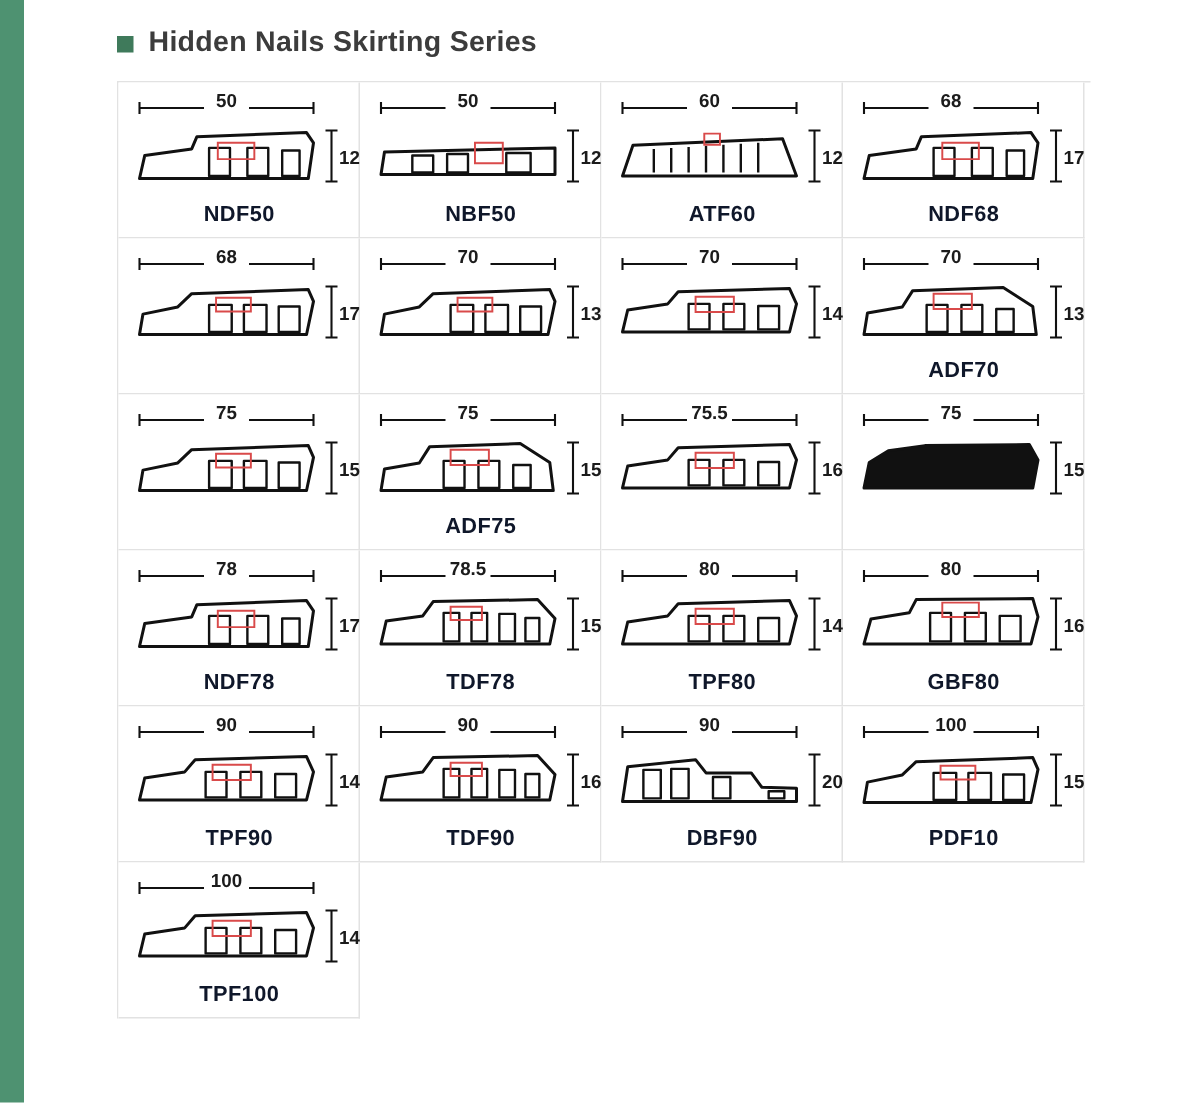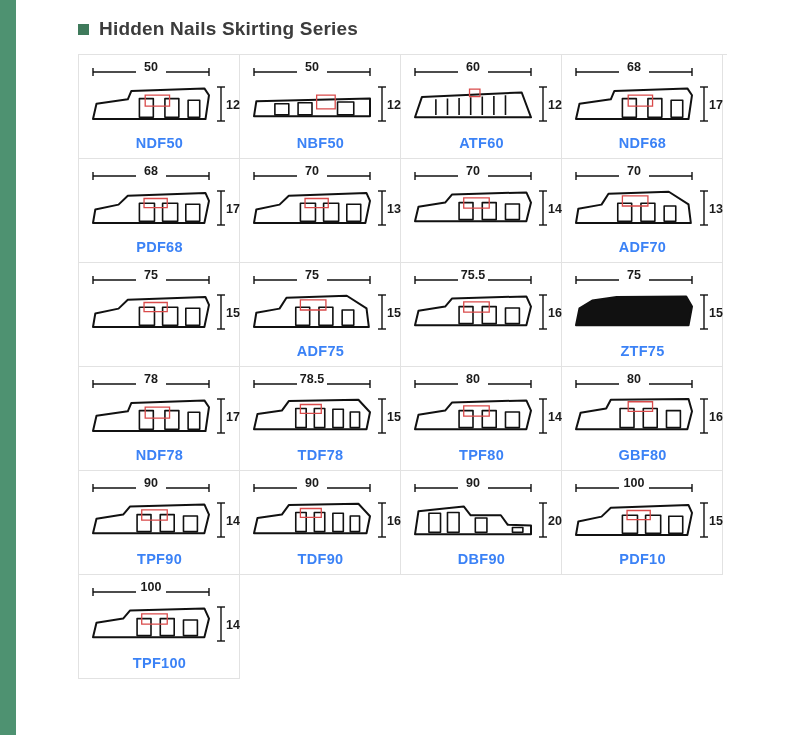--- a/index.html
+++ b/index.html
@@ -72,21 +72,21 @@
     height: 74px;
   }
   .cell .label {
     position: absolute;
     left: 0;
     bottom: 7px;
     width: 161px;
     text-align: center;
     font-size: 14.5px;
     font-weight: bold;
-    color: #3b82f6;
+    color: #0f172a;
     letter-spacing: 0.3px;
   }
   .dimtext {
     font-size: 12.5px;
     font-weight: bold;
     fill: #1b1b1b;
     font-family: "Liberation Sans", sans-serif;
   }
 </style>
 </head>
@@ -227,21 +227,20 @@
               <path d="M92.80000000000001,32.3 L92.80000000000001,15.3 L106.72,15.3 L106.72,32.3 Z" fill="none" stroke="#111" stroke-width="1.6" stroke-linejoin="round"></path>
       <path d="M51.04,9.520000000000001 L74.24,9.520000000000001 L74.24,18.700000000000003 L51.04,18.700000000000003 Z" fill="none" stroke="#d94a4a" stroke-width="1.3"></path>
     </g>
     <g>
       <line x1="142" y1="28" x2="142" y2="62" stroke="#111" stroke-width="1.4"></line>
       <line x1="138" y1="28" x2="146" y2="28" stroke="#111" stroke-width="1.4"></line>
       <line x1="138" y1="62" x2="146" y2="62" stroke="#111" stroke-width="1.4"></line>
       <text class="dimtext" x="147" y="50" text-anchor="start">17</text>
     </g>
   </svg></div>
-        <div class="label">PDF68</div>
       </div>
       <div class="cell">
         <div class="art">
   <svg width="161" height="74" viewBox="0 0 161 74" xmlns="http://www.w3.org/2000/svg">
     <g>
       <line x1="14" y1="13" x2="130" y2="13" stroke="#111" stroke-width="1.4"></line>
       <line x1="14" y1="9" x2="14" y2="17" stroke="#111" stroke-width="1.4"></line>
       <line x1="130" y1="9" x2="130" y2="17" stroke="#111" stroke-width="1.4"></line>
       <rect x="57" y="3" width="30" height="12" fill="#fff"></rect>
       <text class="dimtext" x="72" y="12" text-anchor="middle">70</text>
@@ -409,21 +408,20 @@
                    L110.19999999999999,3.4000000000000004 L116,13.600000000000001 L112.52,32.3 Z" fill="#111" stroke="#111" stroke-width="2" stroke-linejoin="round"></path>
 
     </g>
     <g>
       <line x1="142" y1="28" x2="142" y2="62" stroke="#111" stroke-width="1.4"></line>
       <line x1="138" y1="28" x2="146" y2="28" stroke="#111" stroke-width="1.4"></line>
       <line x1="138" y1="62" x2="146" y2="62" stroke="#111" stroke-width="1.4"></line>
       <text class="dimtext" x="147" y="50" text-anchor="start">15</text>
     </g>
   </svg></div>
-        <div class="label">ZTF75</div>
       </div>
       <div class="cell">
         <div class="art">
   <svg width="161" height="74" viewBox="0 0 161 74" xmlns="http://www.w3.org/2000/svg">
     <g>
       <line x1="14" y1="13" x2="130" y2="13" stroke="#111" stroke-width="1.4"></line>
       <line x1="14" y1="9" x2="14" y2="17" stroke="#111" stroke-width="1.4"></line>
       <line x1="130" y1="9" x2="130" y2="17" stroke="#111" stroke-width="1.4"></line>
       <rect x="57" y="3" width="30" height="12" fill="#fff"></rect>
       <text class="dimtext" x="72" y="12" text-anchor="middle">78</text>

